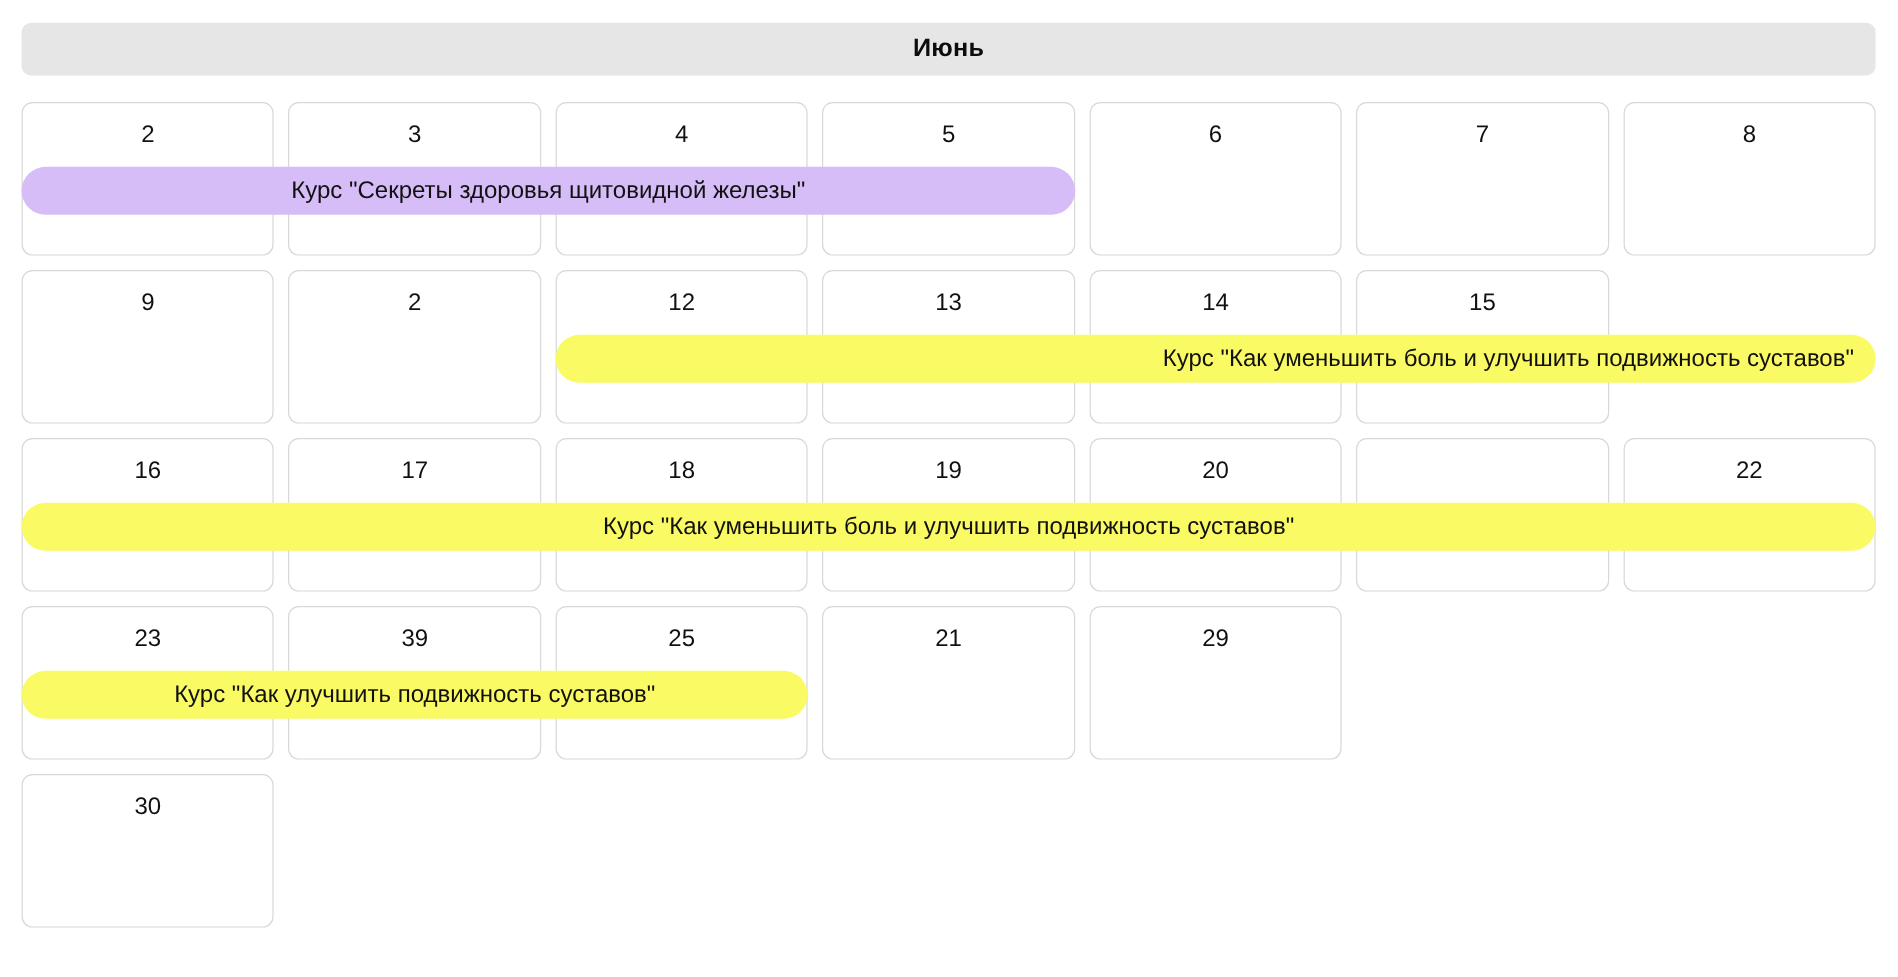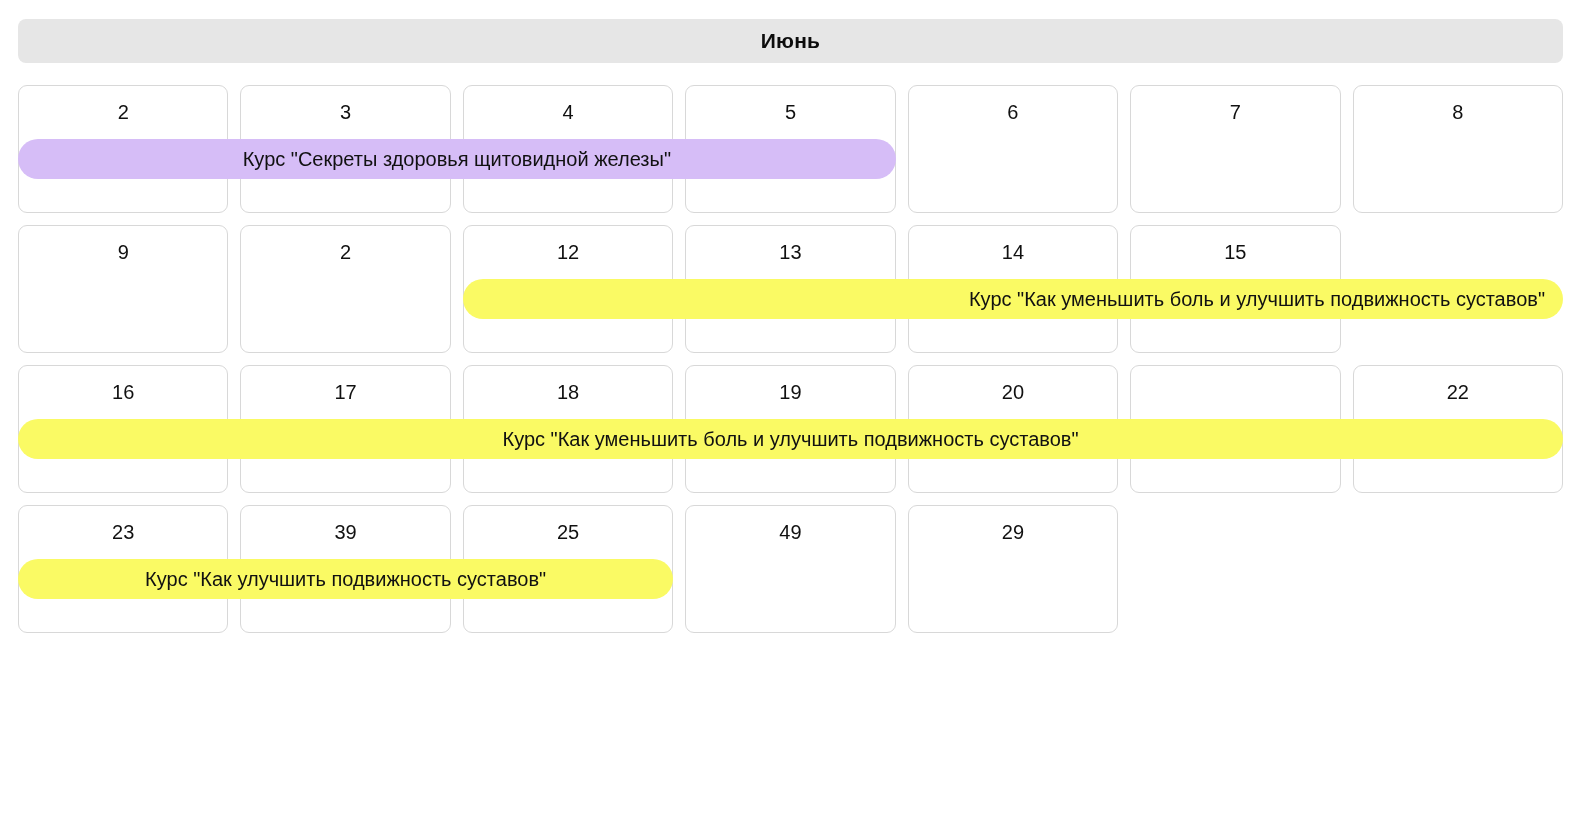--- a/index.html
+++ b/index.html
@@ -224,34 +224,37 @@
           <div class="day-cell">
             <div class="day-number">23</div>
           </div>
           <div class="day-cell">
             <div class="day-number">39</div>
           </div>
           <div class="day-cell">
             <div class="day-number">25</div>
           </div>
           <div class="day-cell">
-            <div class="day-number">49</div>
+            <div class="day-number">21</div>
           </div>
           <div class="day-cell">
             <div class="day-number">29</div>
           </div>
         </div>
         <div class="week-events">
           <div class="event-bar yellow align-center" style="left: calc(0% + 0px); width: calc(42.8571% - 6.85714px);">
             <span class="event-label">Курс "Как улучшить подвижность суставов"</span>
           </div>
         </div>
       </div>
       <div class="week">
         <div class="week-cells">
+          <div class="day-cell">
+            <div class="day-number">30</div>
+          </div>
           <div class="day-cell empty-slot"></div>
           <div class="day-cell empty-slot"></div>
           <div class="day-cell empty-slot"></div>
           <div class="day-cell empty-slot"></div>
           <div class="day-cell empty-slot"></div>
           <div class="day-cell empty-slot"></div>
         </div>
         <div class="week-events"></div>
       </div>
     </div>

